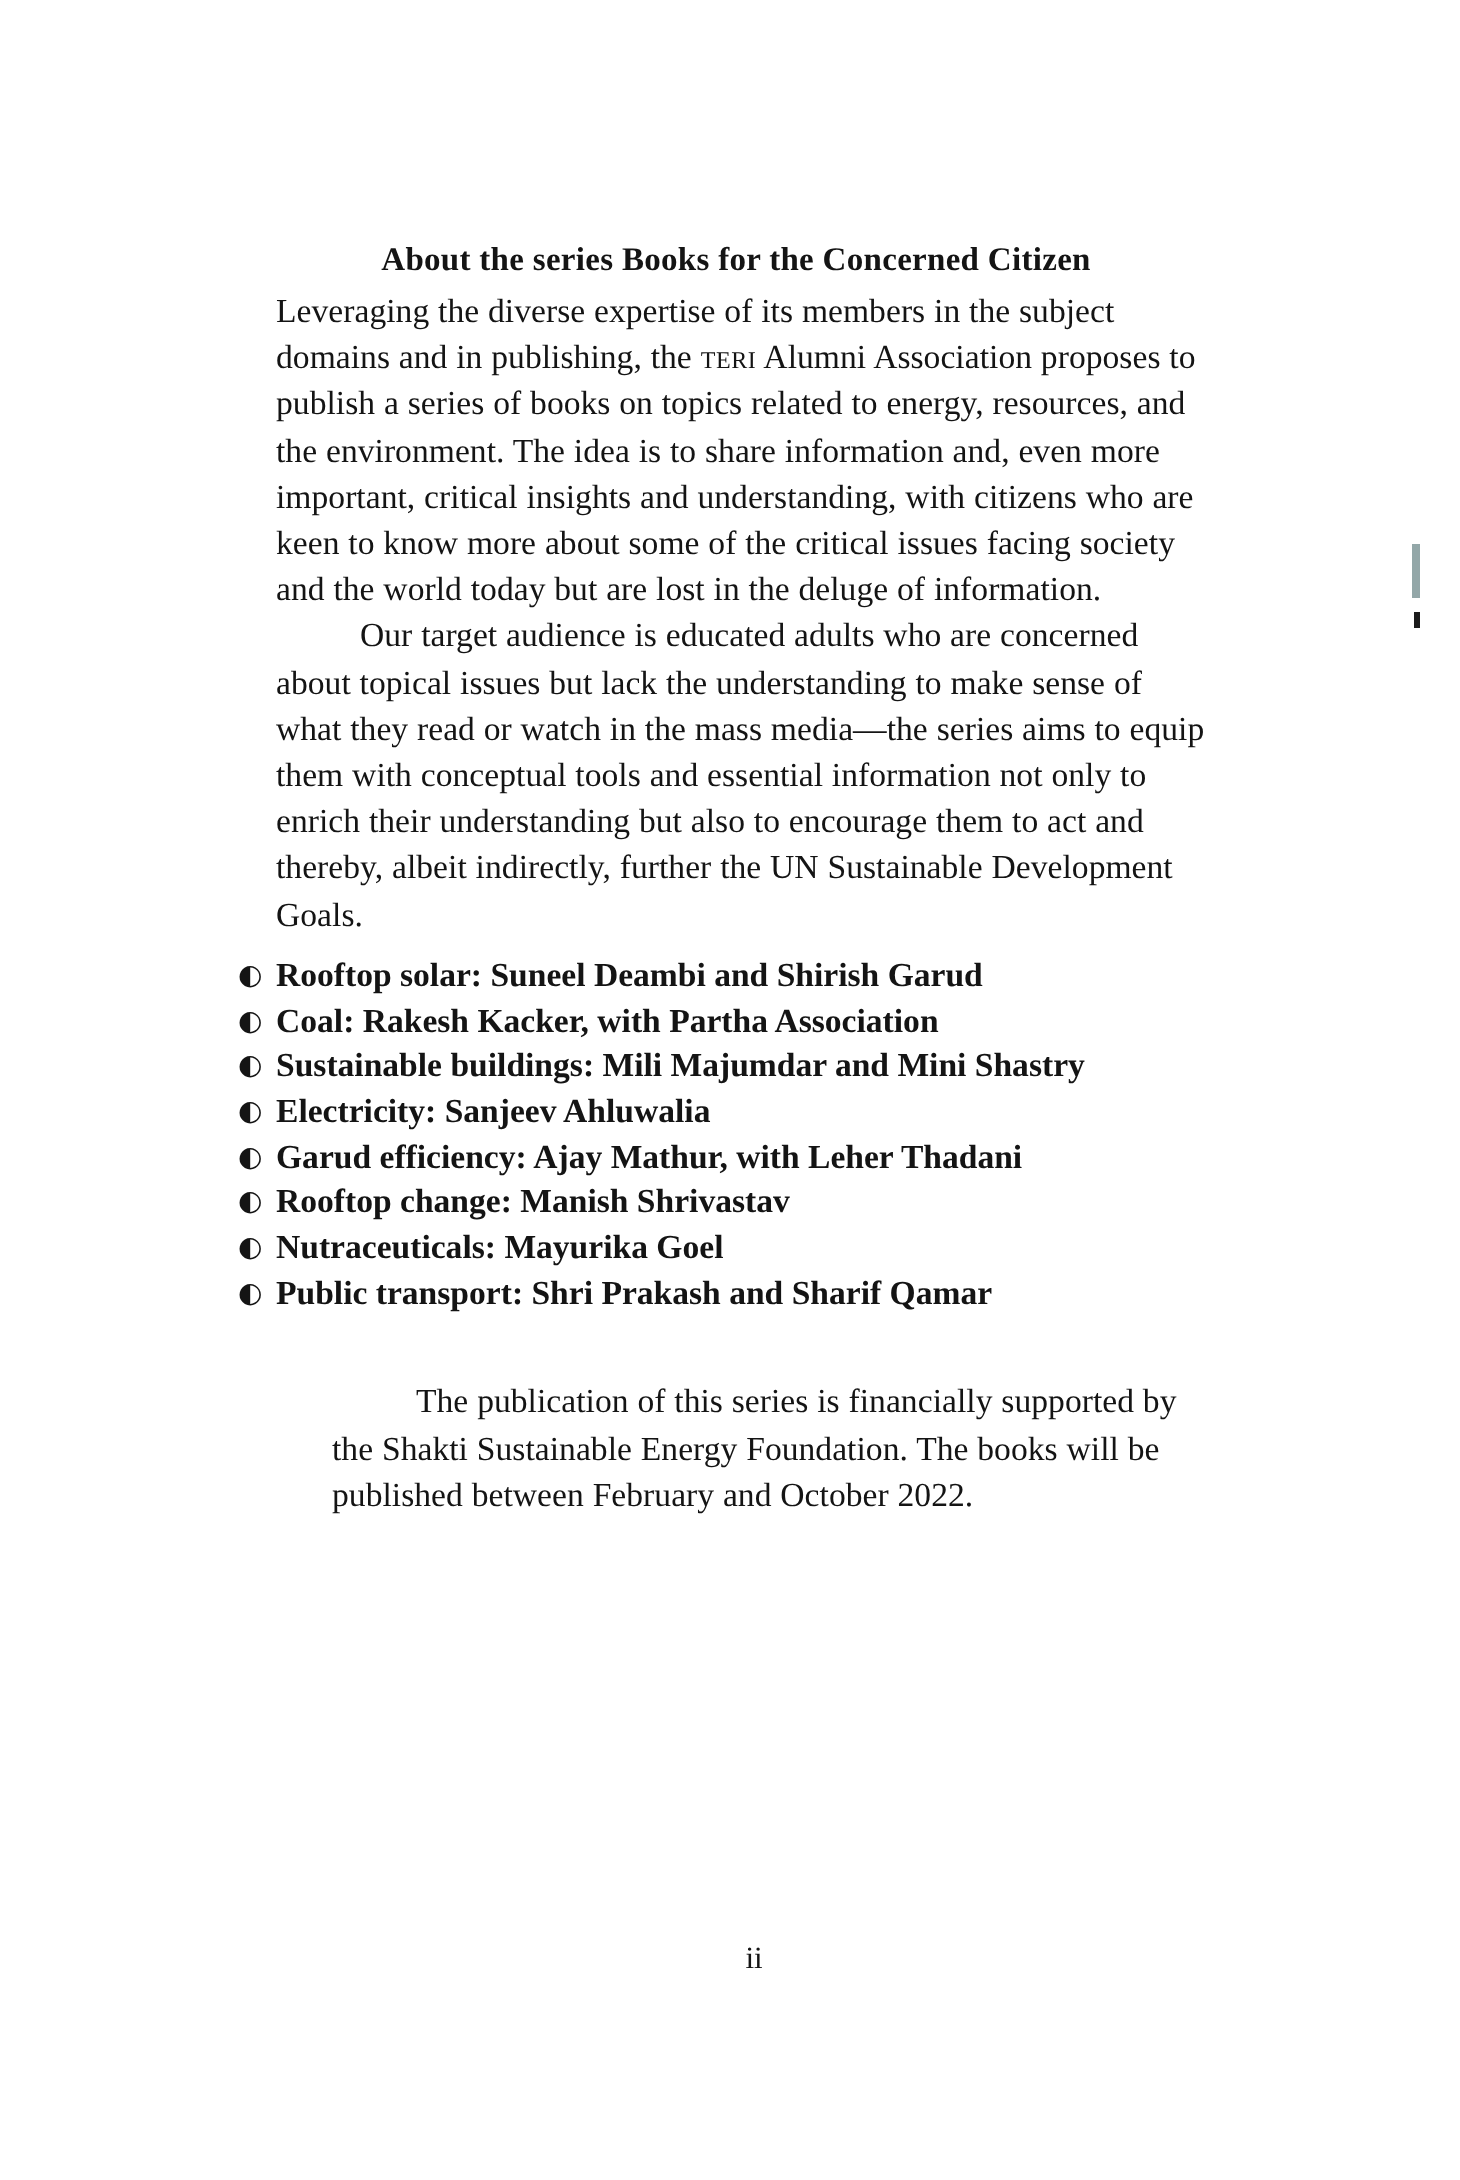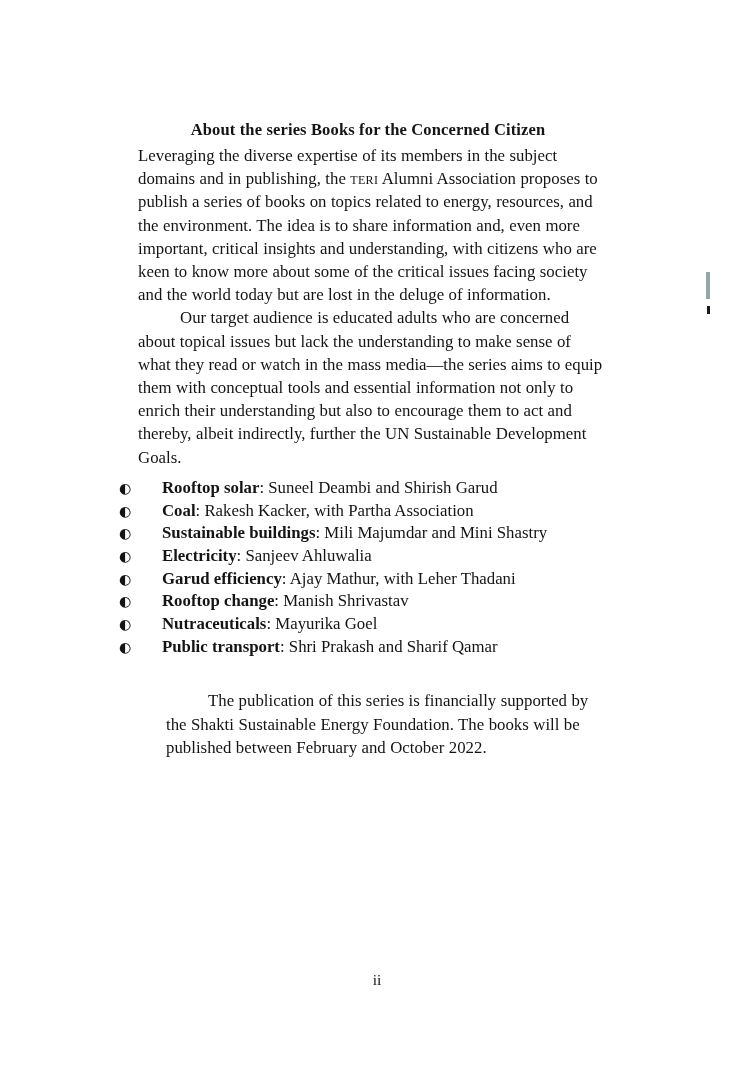--- a/index.html
+++ b/index.html
@@ -81,24 +81,23 @@
     position: absolute;
     left: 1px;
     top: 0;
     font-weight: bold;
     font-size: 14px;
     line-height: 22.7px;
     font-family: "DejaVu Sans", sans-serif;
   }
   ul.topic-list li .topic-name {
     font-weight: bold;
-    margin-left: 24px;
   }
   ul.topic-list li .topic-authors {
-    font-weight: normal;
+    font-weight: bold;
   }
 
   .closing-block {
     margin-top: 31px;
     margin-left: 28px;
   }
 
   
   .margin-bar {
     position: absolute;

